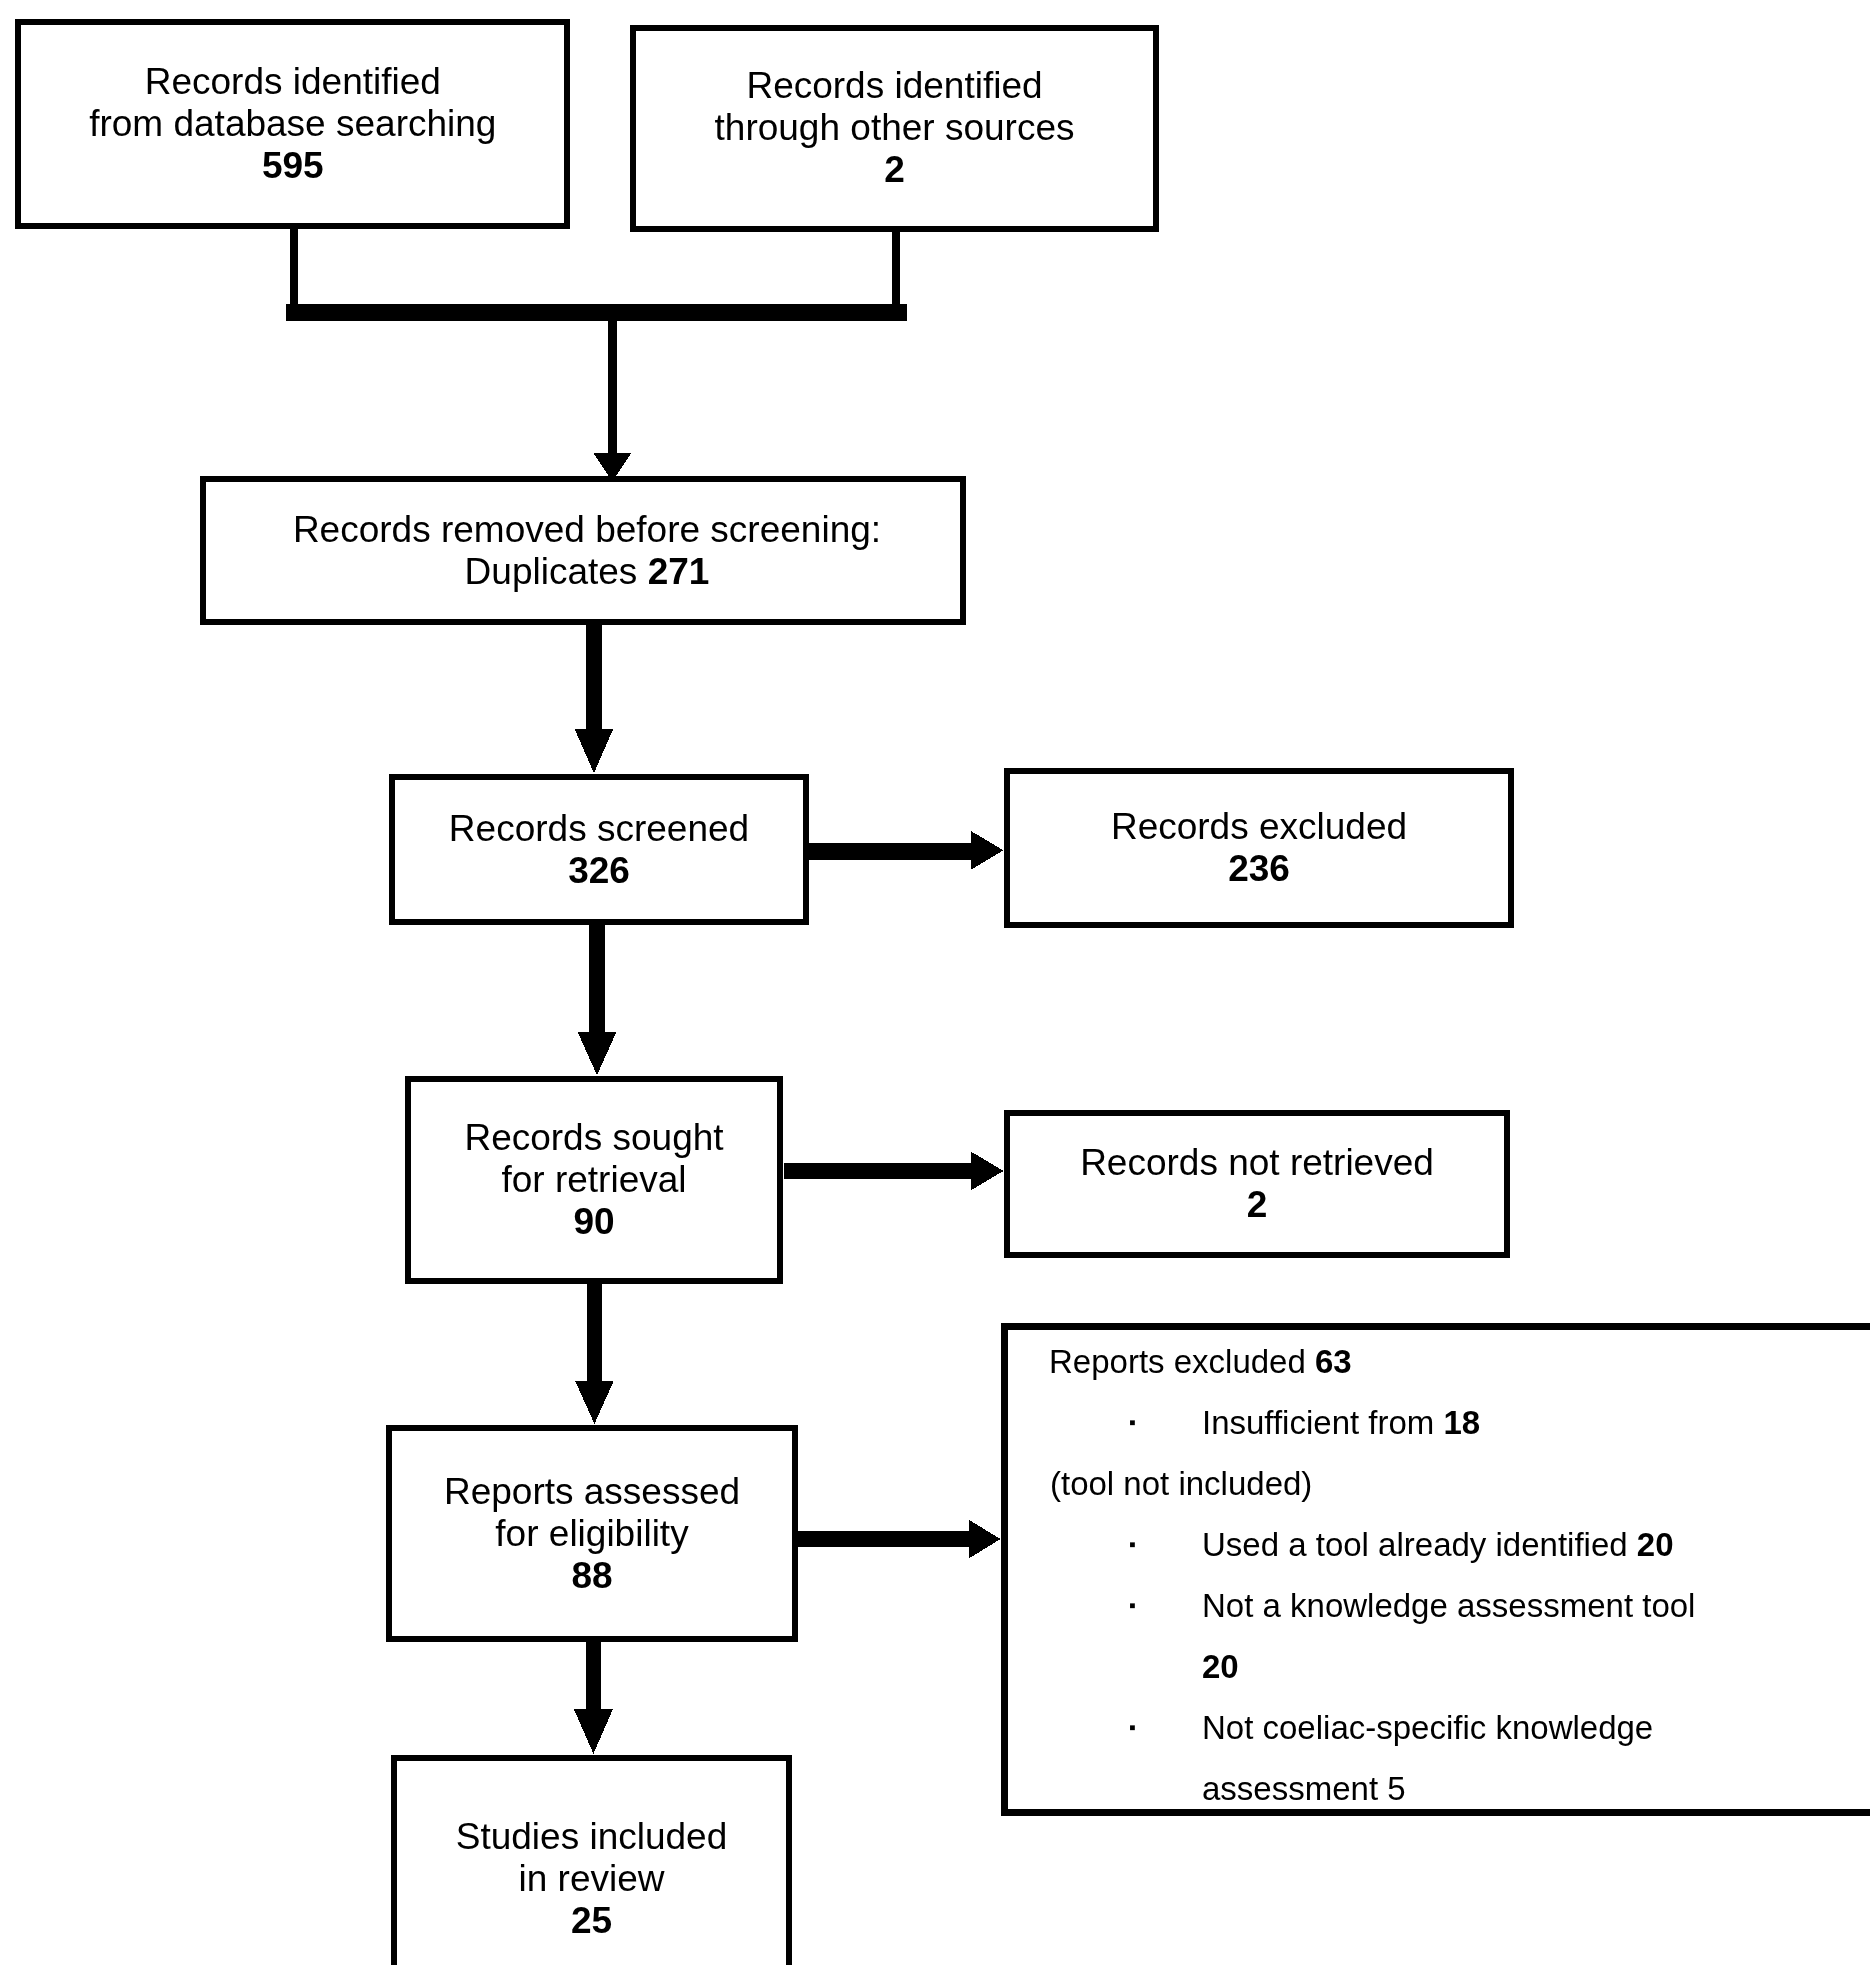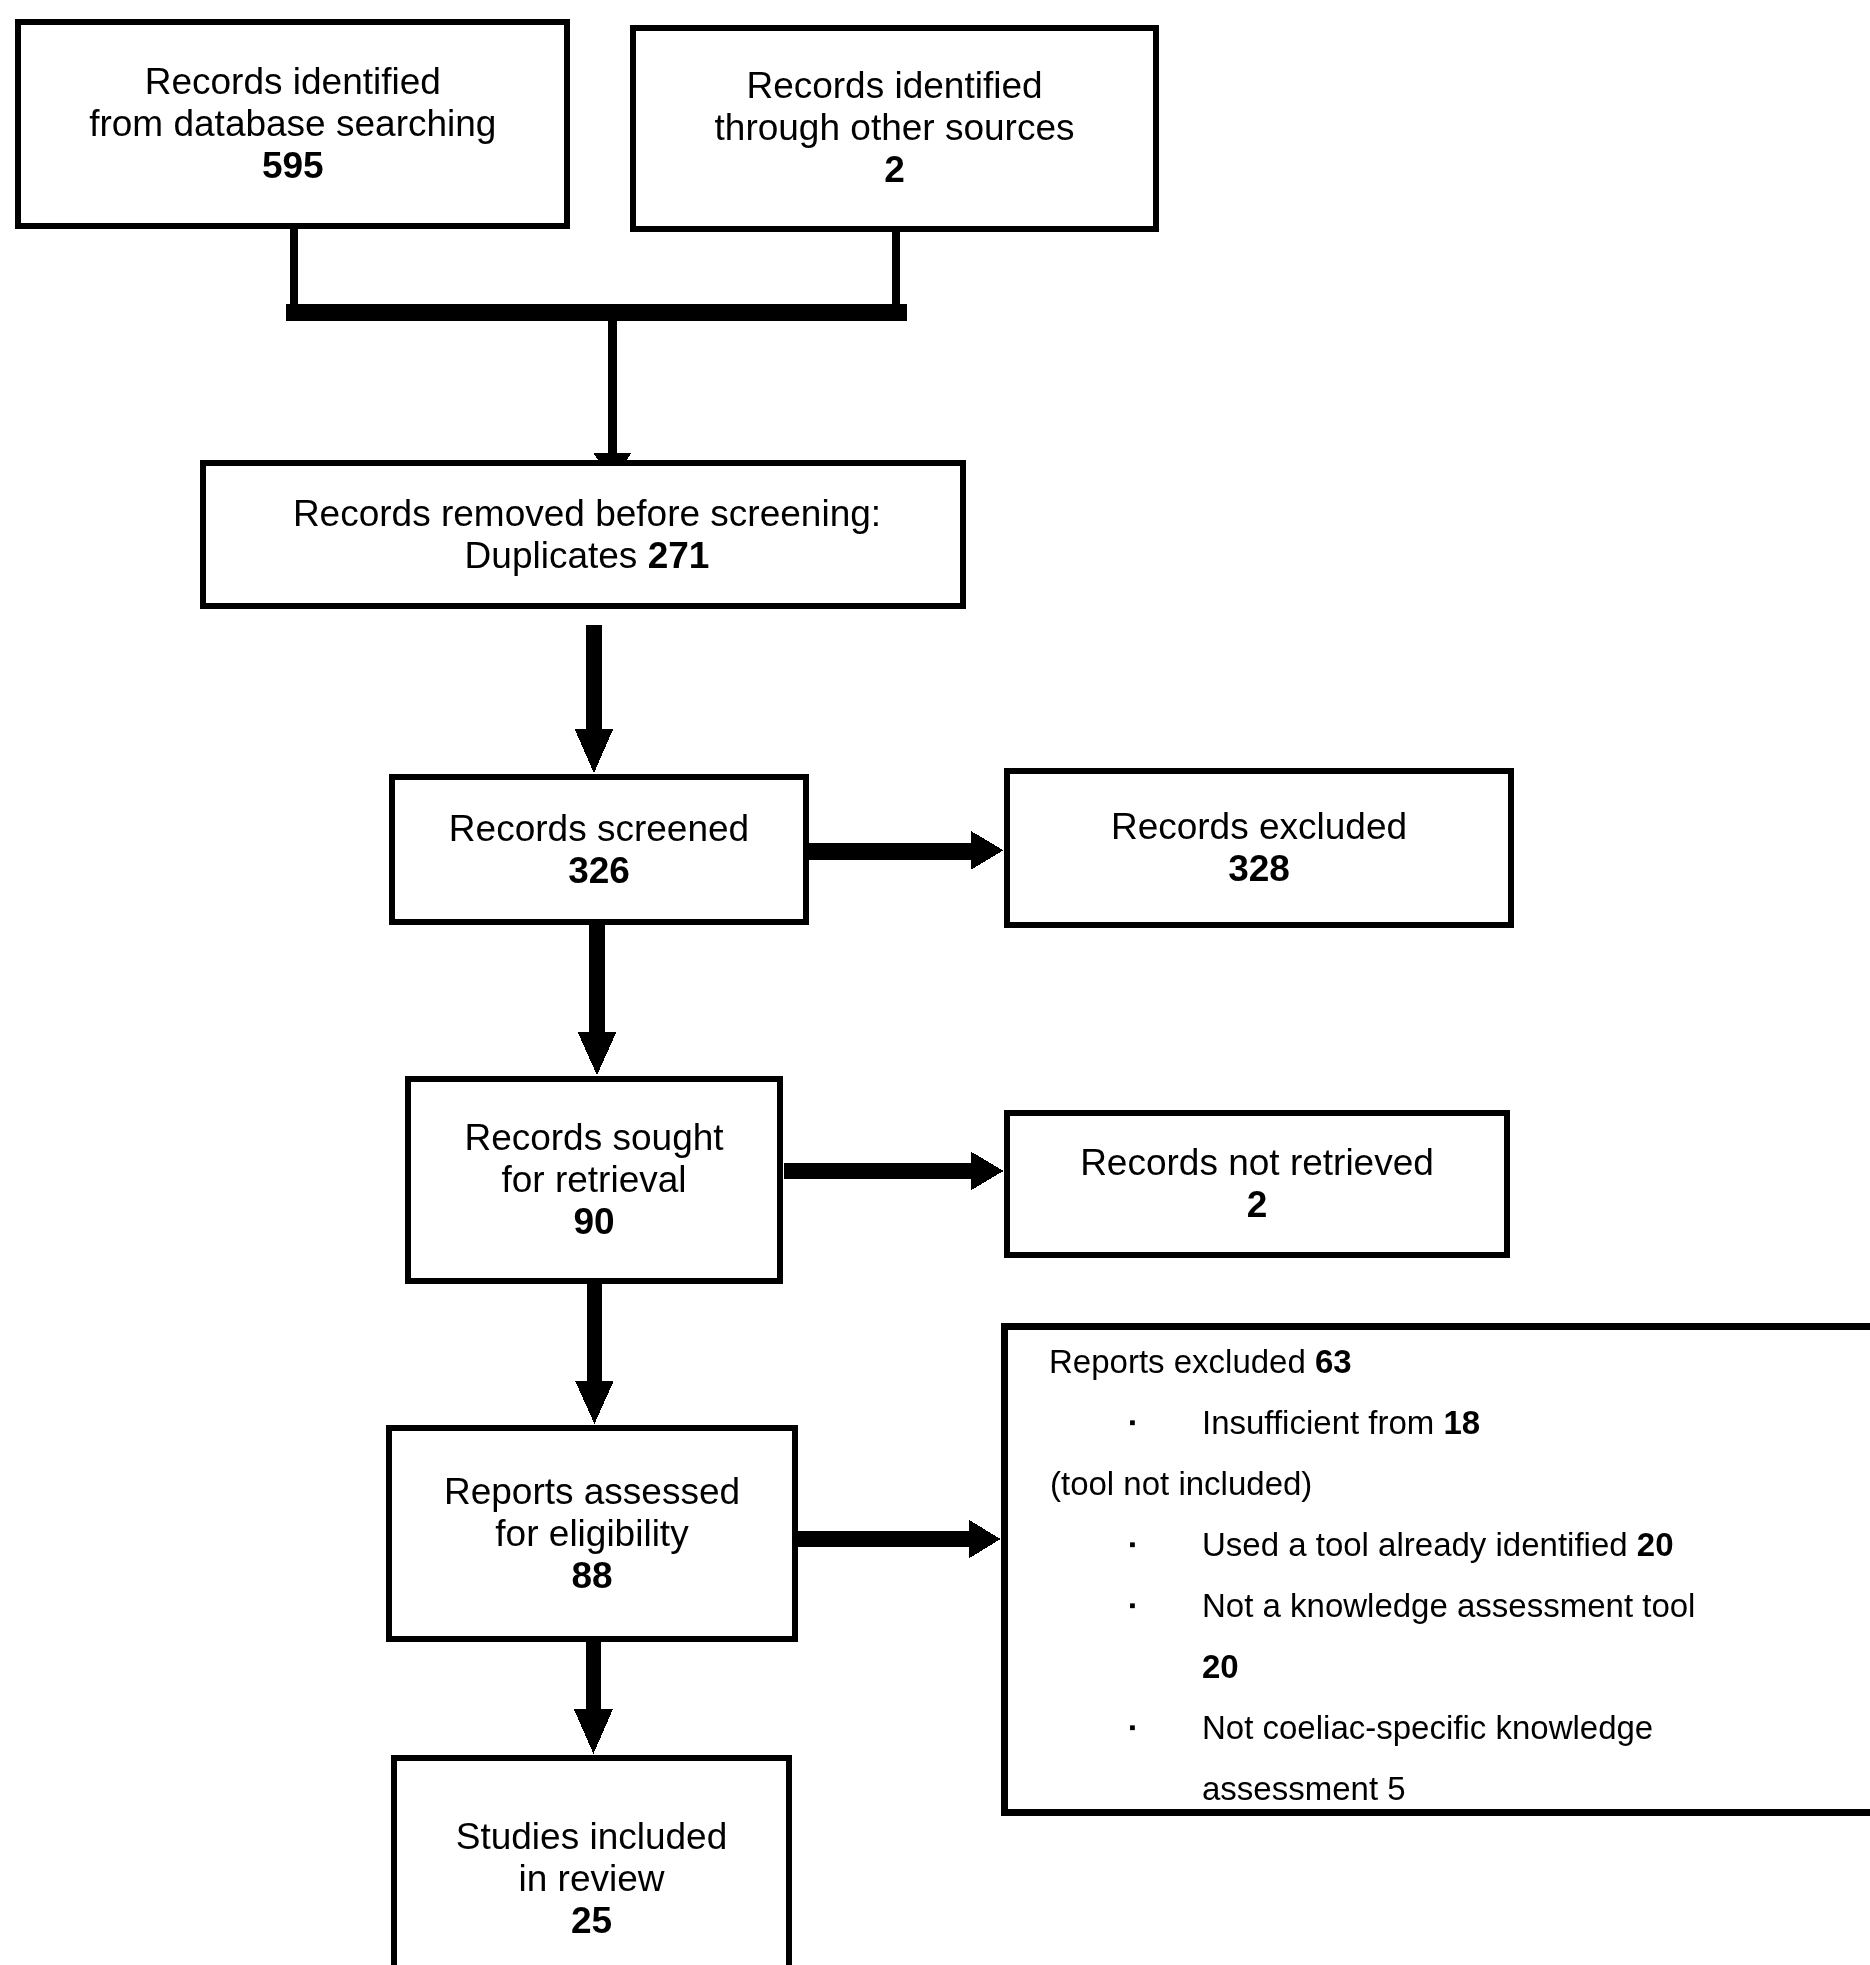--- a/index.html
+++ b/index.html
@@ -69,35 +69,35 @@
 from database searching</div>
   <div class="n">595</div>
 </div>
 
 <div class="box" style="left:630px;top:24.5px;width:529px;height:207px;">
   <div class="t">Records identified
 through other sources</div>
   <div class="n">2</div>
 </div>
 
-<div class="box" style="left:200px;top:460px;width:766px;height:149px;padding-left:8px;">
+<div class="box" style="left:200px;top:476px;width:766px;height:149px;padding-left:8px;">
   <div class="t">Records removed before screening:</div>
   <div class="inline-label">
     <span>Duplicates </span><b>271</b>
   </div>
 </div>
 
 <div class="box" style="left:389px;top:774px;width:420px;height:151px;">
   <div class="t">Records screened</div>
   <div class="n">326</div>
 </div>
 
 <div class="box" style="left:1004px;top:768px;width:510px;height:160px;">
   <div class="t">Records excluded</div>
-  <div class="n">328</div>
+  <div class="n">236</div>
 </div>
 
 <div class="box" style="left:405px;top:1076px;width:378px;height:208px;">
   <div class="t">Records sought
 for retrieval</div>
   <div class="n">90</div>
 </div>
 
 <div class="box" style="left:1004px;top:1110px;width:506px;height:148px;text-align:center;">
   <div class="t">Records not retrieved</div>

